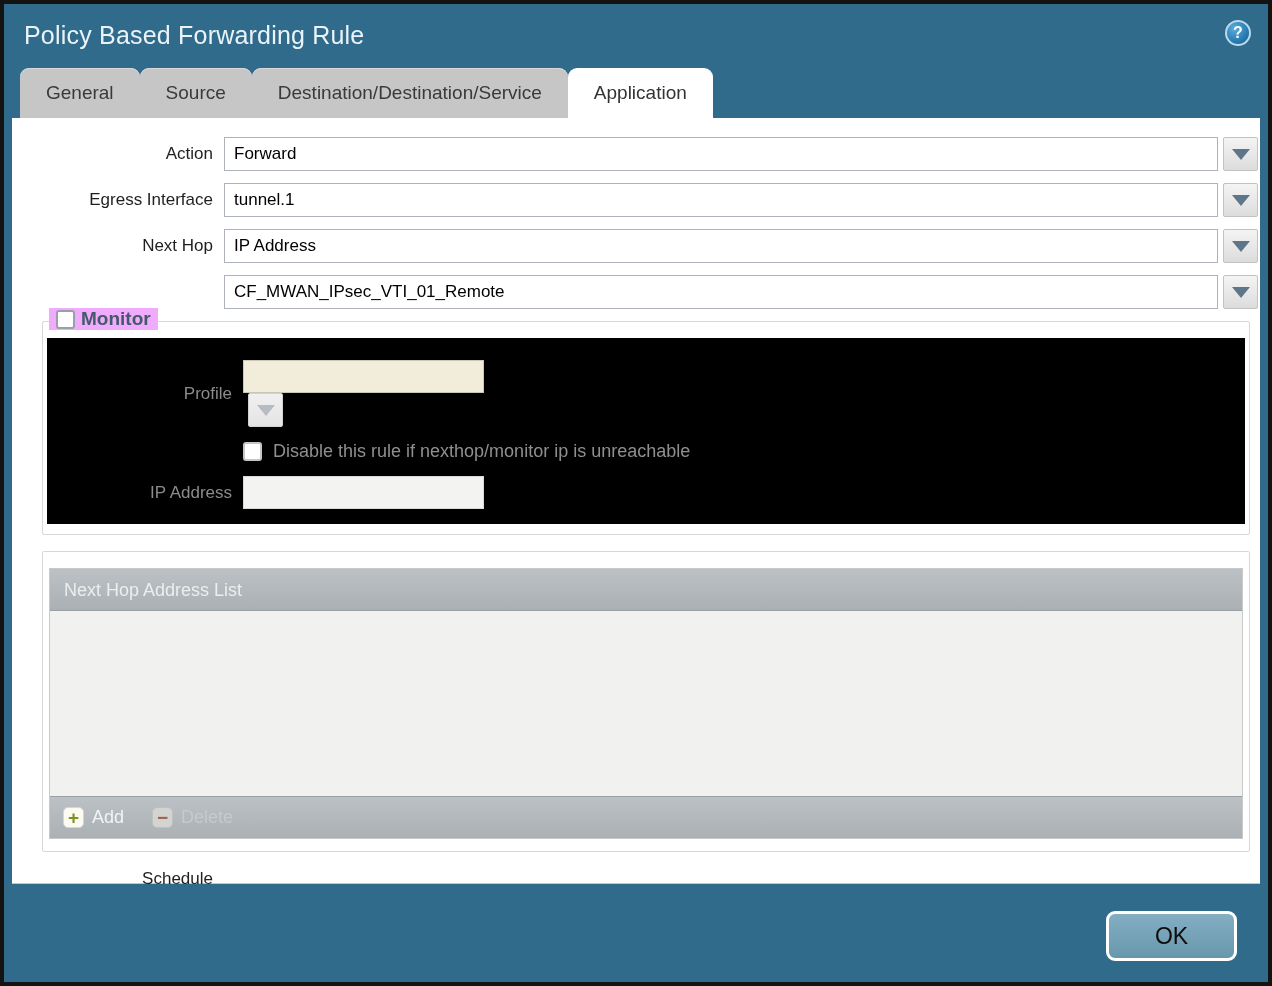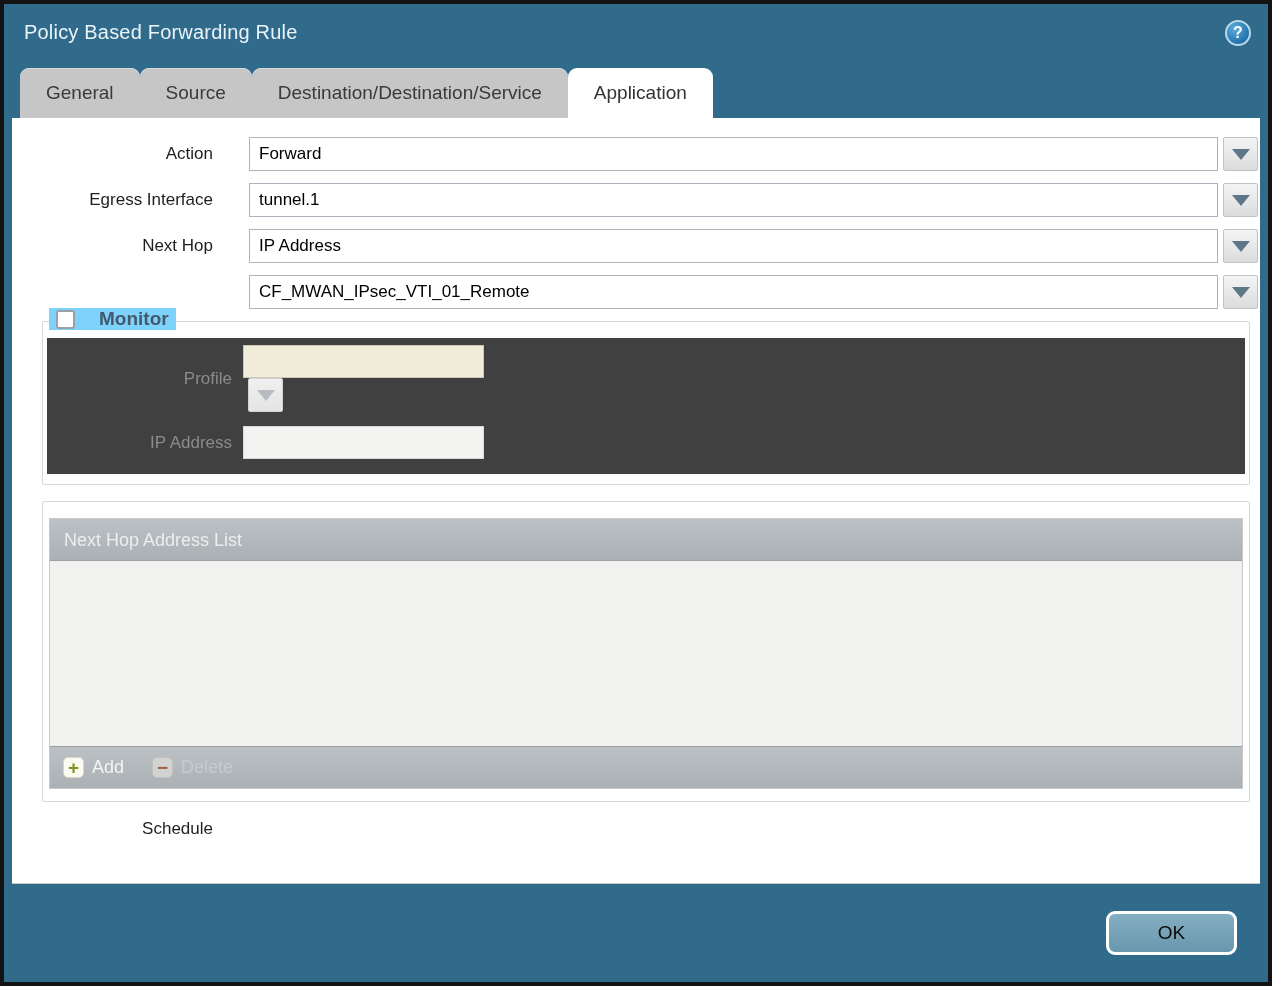--- a/index.html
+++ b/index.html
@@ -15,21 +15,21 @@
     width: 100%; height: 100%;
     background: #306b8c;
     position: relative;
     overflow: hidden;
   }
 
   
   .titlebar { position: relative; height: 64px; }
   .title {
     position: absolute; left: 20px; top: 17px;
-    color: #eaf3f8; font-size: 20px; font-weight: 400;
+    color: #eaf3f8; font-size: 25px; font-weight: 400;
     letter-spacing: 0.2px;
   }
   .help-icon {
     position: absolute; right: 17px; top: 16px;
     width: 26px; height: 26px; border-radius: 50%;
     background: radial-gradient(circle at 35% 30%, #5caede 0%, #2d7fb5 55%, #155c8e 100%);
     border: 2px solid #b9d9ec;
     color: #fff; font-size: 16px; font-weight: bold;
     display: flex; align-items: center; justify-content: center;
     cursor: pointer;
@@ -61,21 +61,21 @@
   
   .panel {
     margin: 0 8px;
     width: 1248px;
     height: 766px;
     background: #fff;
     border-bottom: 1px solid #c7c7c7;
     padding-top: 19px;
   }
 
-  .row { display: flex; align-items: center; margin: 0 2px 12px 0; gap: 25px; }
+  .row { display: flex; align-items: center; margin: 0 2px 12px 0; }
   .row .lbl {
     width: 212px; text-align: right; padding-right: 11px;
     font-size: 17px; color: #1f1f1f;
   }
   .row .field { flex: 1; display: flex; }
   .tbox {
     flex: 1; height: 34px;
     border: 1px solid #aeb2bc;
     font-family: "Liberation Sans", sans-serif;
     font-size: 17px; color: #000;
@@ -103,35 +103,35 @@
   
   .fieldset {
     border: 1px solid #d8d8d8;
     border-radius: 2px;
     margin: 10px 10px 16px 30px;
     position: relative;
     padding: 16px 4px 10px 4px;
   }
   .legend {
     position: absolute; top: -14px; left: 6px;
-    background: #7dd3fc; padding: 0 7px;
-    display: flex; align-items: center; gap: 24px;
+    background: #f0abfc; padding: 0 7px;
+    display: flex; align-items: center; gap: 6px;
     font-size: 19px; font-weight: bold; color: #44596b;
   }
   .checkbox {
     width: 19px; height: 19px;
     background: #fff;
     border: 2px solid #99a0a7;
     border-radius: 3px;
     cursor: pointer;
     flex: none;
   }
   .checkbox.disabled { border-color: #c3c6c9; cursor: default; }
 
-  .section-body { background: #404040; padding: 7px 8px 15px 0; }
+  .section-body { background: #000000; padding: 22px 8px 15px 0; }
   .srow { display: flex; align-items: center; margin-bottom: 14px; }
   .srow:last-child { margin-bottom: 0; }
   .srow .lbl2 {
     width: 196px; text-align: right; padding-right: 11px;
     font-size: 17px; color: #8b8b8b;
   }
   .tbox.profile { background: #f2edda; border-color: #cbc7b5; height: 33px; }
   .tbox.disabled { background: #f3f3f2; border-color: #d9d9d9; height: 33px; }
   .chk-inline { display: flex; align-items: center; gap: 11px; margin-left: 196px; }
   .chk-inline .chk-lbl { font-size: 18px; color: #8f8f8f; }
@@ -166,24 +166,24 @@
   .tool-btn.del .t-lbl { color: #c6cacd; font-size: 18px; }
 
   .schedule-row { margin-top: 17px; }
 
   
   .footer {
     display: flex; justify-content: flex-end; gap: 16px;
     padding: 27px 31px 0 0;
   }
   .btn {
-    height: 44px; border-radius: 9px;
+    height: 50px; border-radius: 9px;
     border: 3px solid #fff;
     font-family: "Liberation Sans", sans-serif;
-    font-size: 19px; color: #0c0c0c;
+    font-size: 23px; color: #0c0c0c;
     cursor: pointer;
     margin-left: 44px;
   }
   .btn-ok { width: 131px; background: linear-gradient(#84aec2, #6897ad); }
   .btn-cancel { width: 127px; background: linear-gradient(#dedede, #bdbdbd); }
 </style>
 </head>
 <body>
 
 <div class="frame">
@@ -252,20 +252,26 @@
           <div class="srow">
             <div class="lbl2">Profile</div>
             <div class="field">
               <input class="tbox profile" value="" style="">
               <div class="dd-btn disabled">
                 <div class="dd-arrow"></div>
               </div>
             </div>
           </div>
           <div class="srow">
+            <div class="chk-inline">
+              <div class="checkbox disabled"></div>
+              <span class="chk-lbl">Disable this rule if nexthop/monitor ip is unreachable</span>
+            </div>
+          </div>
+          <div class="srow">
             <div class="lbl2">IP Address</div>
             <div class="field">
               <input class="tbox disabled" value="" style="">
             </div>
           </div>
         </div>
       </div>
 
       <div class="fieldset">
         <div class="nh-table">

